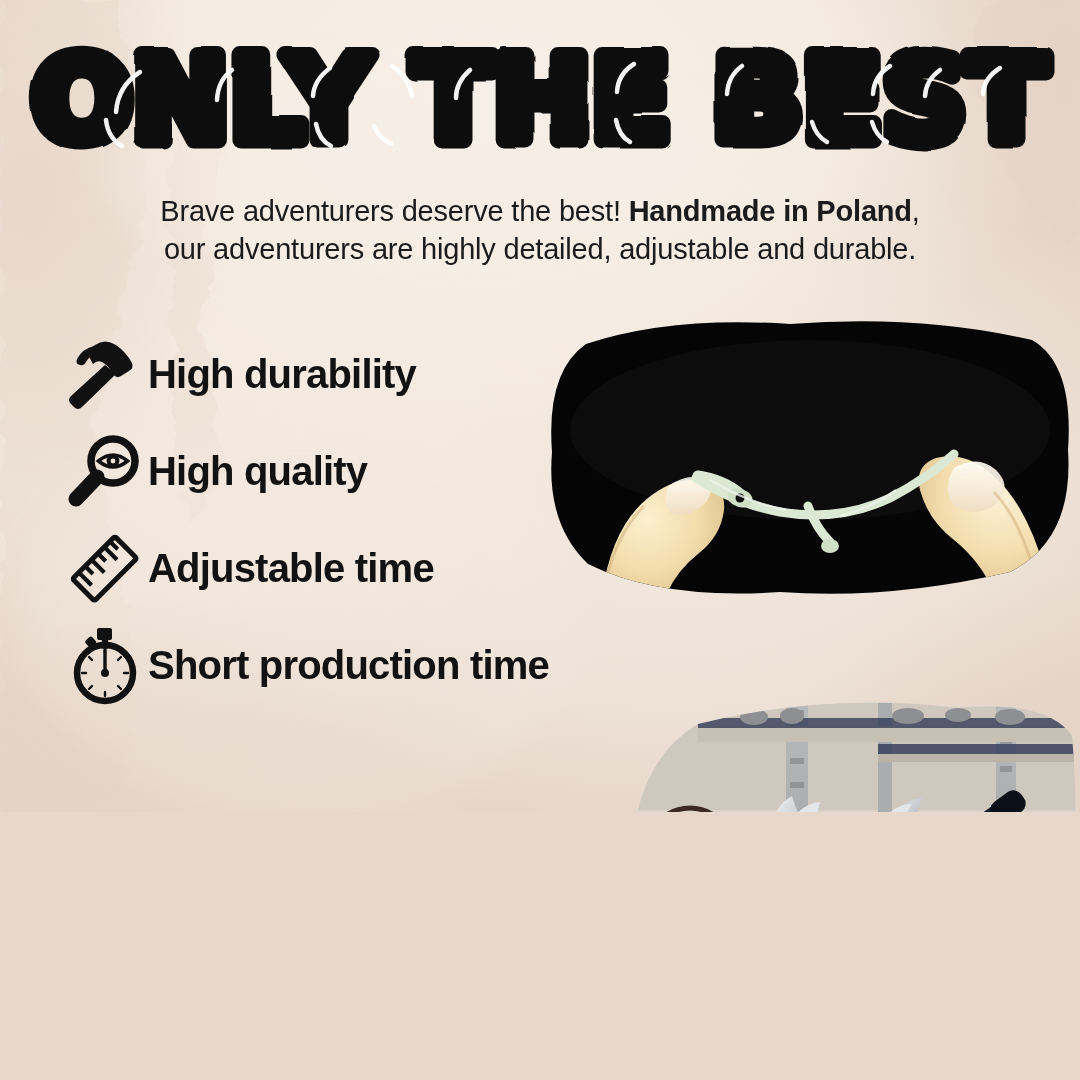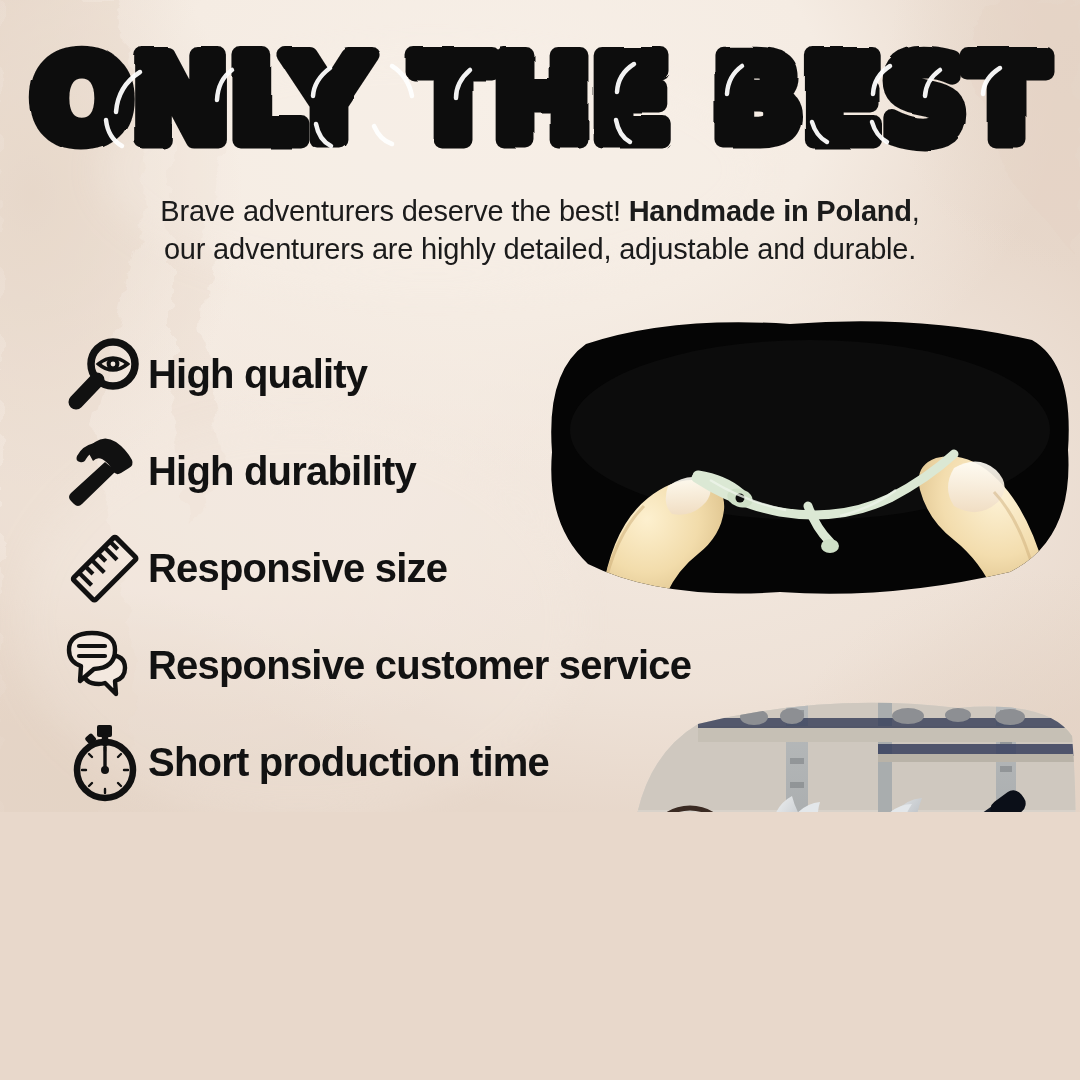--- a/index.html
+++ b/index.html
@@ -188,87 +188,70 @@
 
   <div class="subtitle">
     <span><span>Brave adventurers deserve the best! </span><b>Handmade in Poland</b><span>,</span></span><br>
     <span>our adventurers are highly detailed, adjustable and durable.</span>
   </div>
 
   <div class="features">
 
     <div class="feature-row">
       <span class="feature-icon">
+        <svg width="80" height="76" viewBox="0 0 80 76">
+          <g fill="#111">
+
+            <path d="M30 8 q10 -7 21 0 q10 7 16 18 q2 5 -3 8 l-8 5 q-5 3 -8 -2 q-5 -9 -11 -12 q-5 -2 -9 2 l-6 -11 q3 -5 8 -8 Z"></path>
+
+            <path d="M29 9 q-12 3 -17 13 q-2 5 3 6 q4 1 6 -3 q3 -6 10 -7 Z"></path>
+
+            <path d="M40 28 l11 9 L17 70 q-4 4 -8 0 l-3 -3 q-4 -4 0 -8 Z"></path>
+          </g>
+        </svg>
+      </span>
+      <span class="feature-label">High durability</span>
+    </div>
+
+    <div class="feature-row">
+      <span class="feature-icon">
         <svg width="78" height="74" viewBox="0 0 78 74">
           <g fill="none" stroke="#111" stroke-width="7.5" stroke-linecap="round">
             <circle cx="47" cy="26" r="22"></circle>
             <path d="M31 42 L10 64" stroke-width="15"></path>
           </g>
           <g fill="none" stroke="#111" stroke-width="3.6" stroke-linecap="round">
             <path d="M32.5 26 q14.5 -12 29 0 q-14.5 12 -29 0 Z"></path>
           </g>
           <circle cx="47" cy="26" r="6.4" fill="#111"></circle>
           <circle cx="47" cy="26" r="2.4" fill="#f3e8df"></circle>
         </svg>
       </span>
       <span class="feature-label">High quality</span>
-    </div>
-
-    <div class="feature-row">
-      <span class="feature-icon">
-        <svg width="80" height="76" viewBox="0 0 80 76">
-          <g fill="#111">
-
-            <path d="M30 8 q10 -7 21 0 q10 7 16 18 q2 5 -3 8 l-8 5 q-5 3 -8 -2 q-5 -9 -11 -12 q-5 -2 -9 2 l-6 -11 q3 -5 8 -8 Z"></path>
-
-            <path d="M29 9 q-12 3 -17 13 q-2 5 3 6 q4 1 6 -3 q3 -6 10 -7 Z"></path>
-
-            <path d="M40 28 l11 9 L17 70 q-4 4 -8 0 l-3 -3 q-4 -4 0 -8 Z"></path>
-          </g>
-        </svg>
-      </span>
-      <span class="feature-label">High durability</span>
     </div>
 
     <div class="feature-row">
       <span class="feature-icon">
         <svg width="78" height="76" viewBox="0 0 78 76">
           <g transform="rotate(-45 39 38)">
             <rect x="9" y="22" width="60" height="31" rx="2" fill="none" stroke="#111" stroke-width="5"></rect>
             <g stroke="#111" stroke-width="4.2" stroke-linecap="butt">
               <path d="M18 22 L18 40"></path>
               <path d="M27 22 L27 33"></path>
               <path d="M36 22 L36 40"></path>
               <path d="M45 22 L45 33"></path>
               <path d="M54 22 L54 40"></path>
               <path d="M62 22 L62 33"></path>
             </g>
           </g>
         </svg>
       </span>
-      <span class="feature-label">Responsive size</span>
+      <span class="feature-label">Adjustable time</span>
     </div>
 
-    <div class="feature-row">
-      <span class="feature-icon">
-        <svg width="80" height="78" viewBox="0 0 80 78">
-          <g fill="#f3e8df" stroke="#111" stroke-width="4.4" stroke-linejoin="round">
-
-            <path d="M44 28 q16 0 16 13 q0 10 -10 13 l1 13 l-11 -11 q-3 1 -6 1 q-16 0 -16 -14 q0 -15 26 -15 Z"></path>
-
-            <path d="M27 6 q-23 0 -23 17 q0 12 12 16 l-1 15 l14 -12 q21 -1 21 -19 q0 -17 -23 -17 Z"></path>
-          </g>
-          <g stroke="#111" stroke-width="4.2" stroke-linecap="round">
-            <path d="M14 19 L40 19"></path>
-            <path d="M14 29 L40 29"></path>
-          </g>
-        </svg>
-      </span>
-      <span class="feature-label">Responsive customer service</span>
-    </div>
 
     <div class="feature-row">
       <span class="feature-icon">
         <svg width="78" height="80" viewBox="0 0 78 80">
           <g fill="#111">
             <rect x="31" y="2" width="15" height="12" rx="2"></rect>
             <rect x="20" y="12" width="9" height="9" rx="2" transform="rotate(-42 24 16)"></rect>
           </g>
           <circle cx="39" cy="47" r="28" fill="none" stroke="#111" stroke-width="6.5"></circle>
           <path d="M39 14 L39 20" stroke="#111" stroke-width="6.5" stroke-linecap="round"></path>

